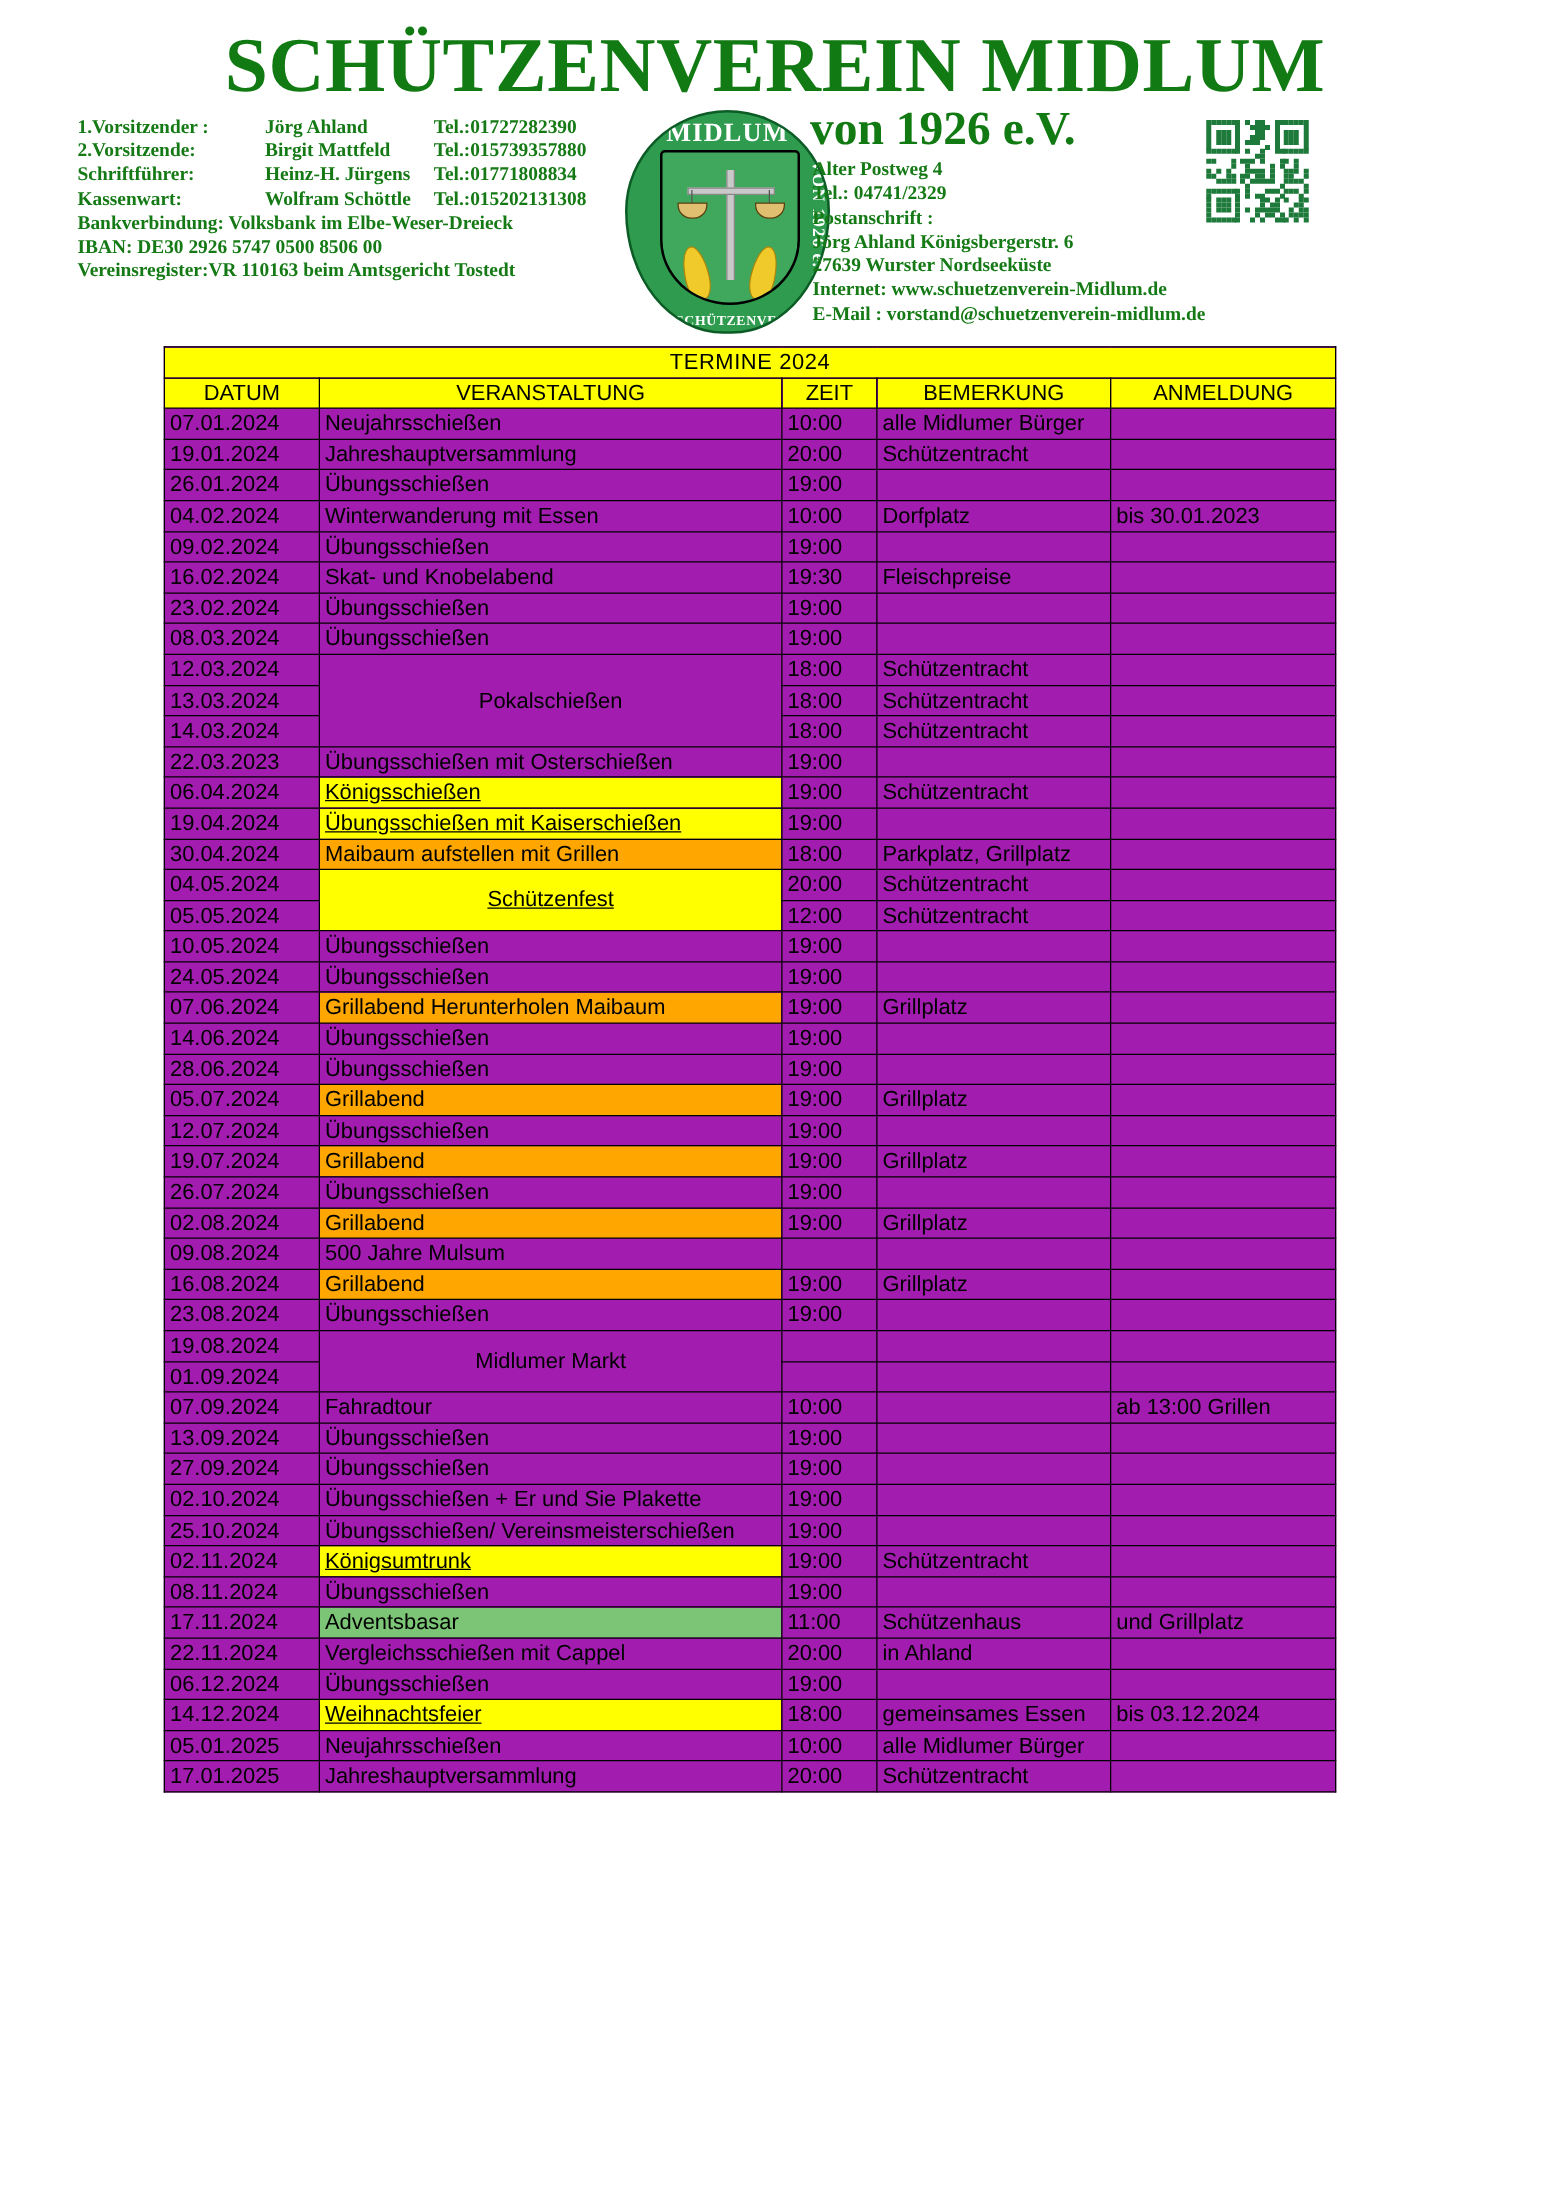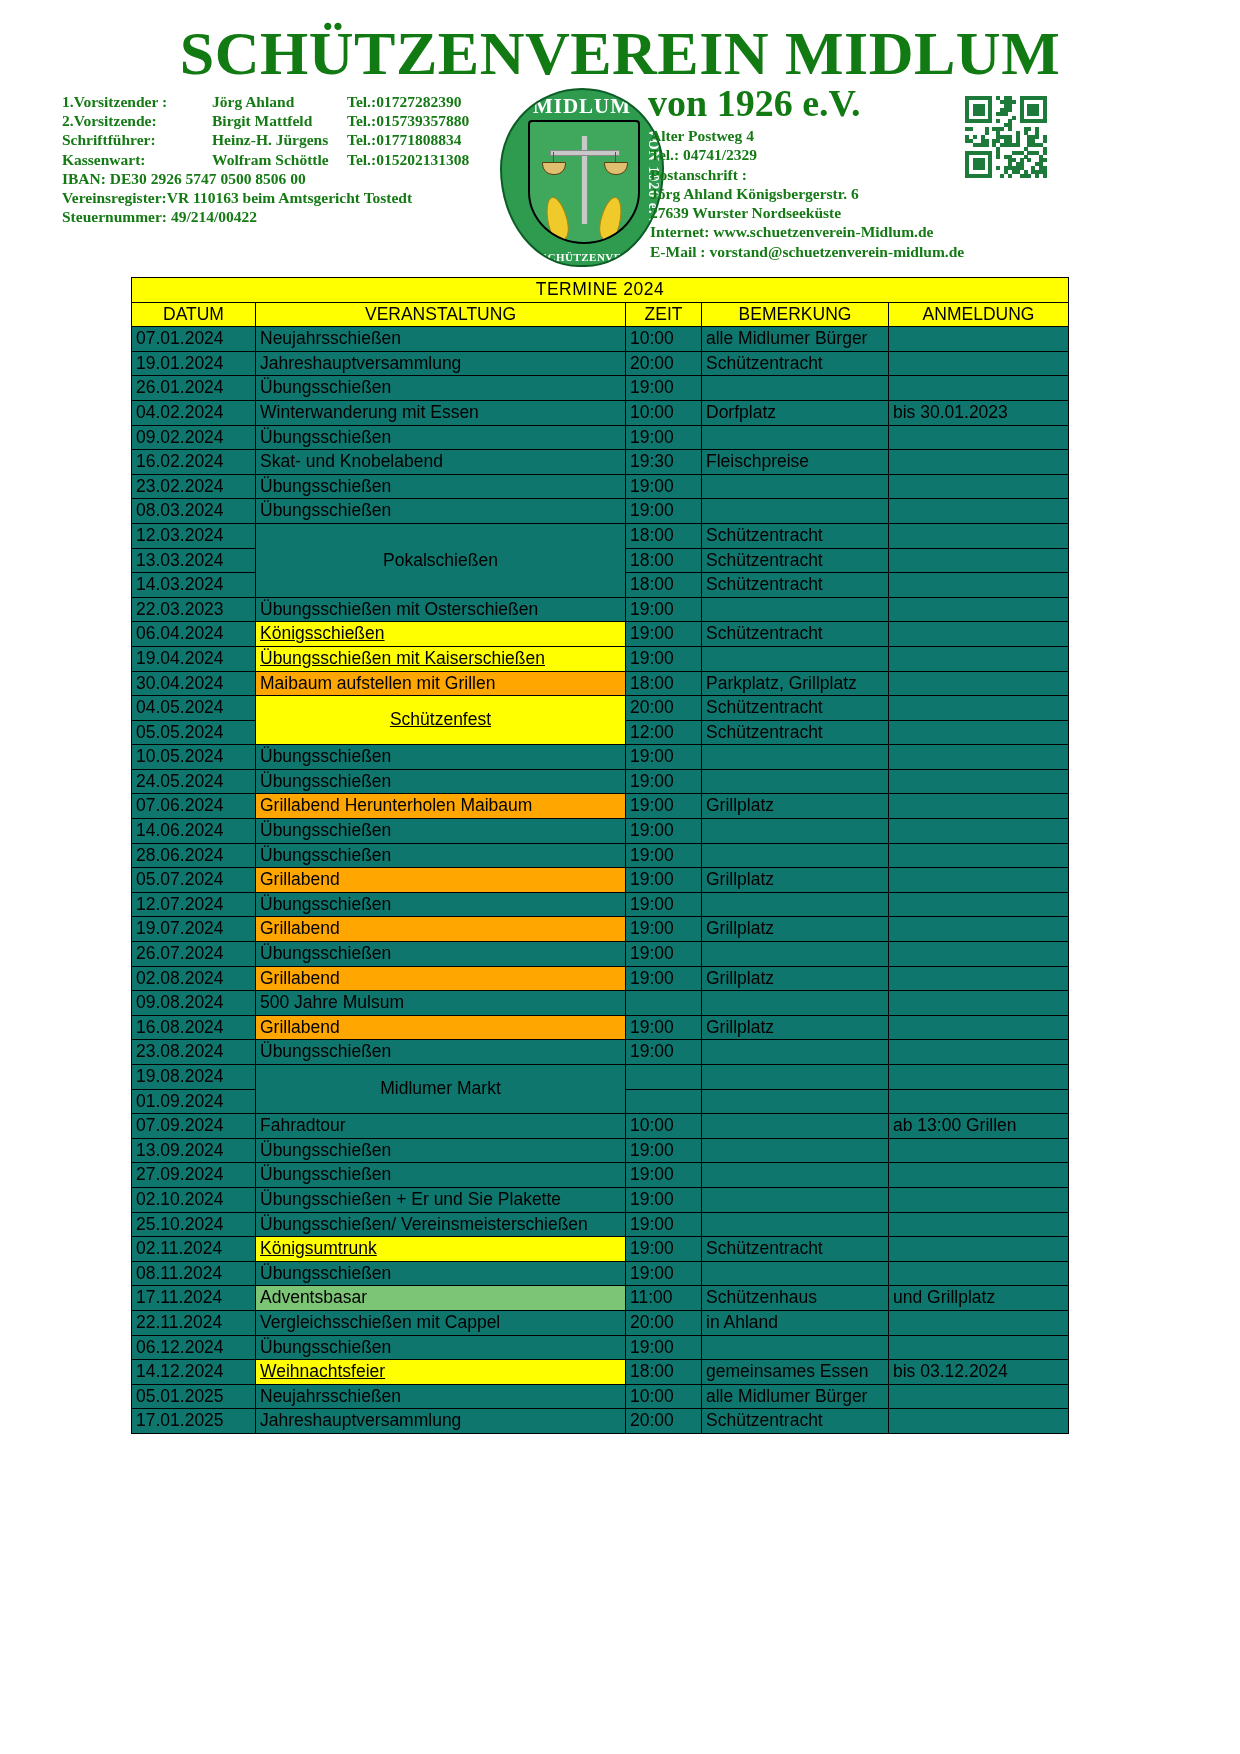--- a/index.html
+++ b/index.html
@@ -200,21 +200,21 @@
   .cal-wrap {
     position: absolute;
     left: 131px;
     top: 277px;
     width: 937px;
   }
   table.cal {
     border-collapse: collapse;
     table-layout: fixed;
     width: 937px;
-    background: #0f766e;
+    background: #a21caf;
     padding-left: 20px;
   }
   table.cal td, table.cal th {
     border: 1.2px solid #000000;
     padding: 0 4px;
     font-size: 17.5px;
     line-height: 23.6px;
     height: 23.6px;
     font-weight: normal;
     vertical-align: middle;
@@ -271,23 +271,23 @@
     <div class="row">
       <span class="role">Schriftführer:</span>
       <span class="person">Heinz-H. Jürgens</span>
       <span class="tel">Tel.:01771808834</span>
     </div>
     <div class="row">
       <span class="role">Kassenwart:</span>
       <span class="person">Wolfram Schöttle</span>
       <span class="tel">Tel.:015202131308</span>
     </div>
+    <div class="full">Bankverbindung: Volksbank im Elbe-Weser-Dreieck</div>
     <div class="full">IBAN: DE30 2926 5747 0500 8506 00</div>
     <div class="full">Vereinsregister:VR 110163 beim Amtsgericht Tostedt</div>
-    <div class="full">Steuernummer: 49/214/00422</div>
   </div>
 
   <div class="emblem">
     <div class="ring">
       <div class="ring-text-top">MIDLUM</div>
       <div class="ring-text-right">VON 1926 e.V.</div>
       <div class="ring-text-bottom">SCHÜTZENVEREIN</div>
       <div class="shield">
         <div class="scale-post"></div>
         <div class="scale-beam"></div>

